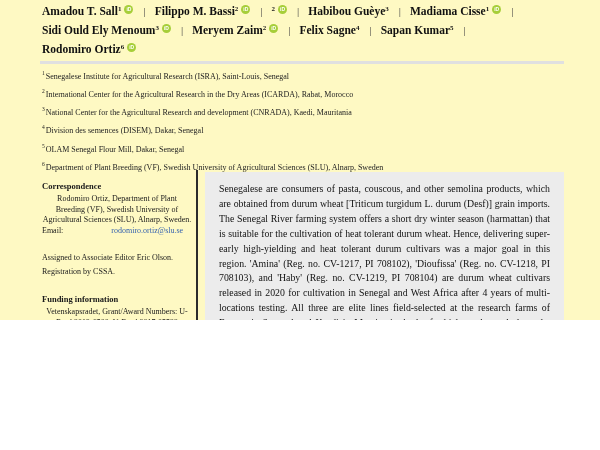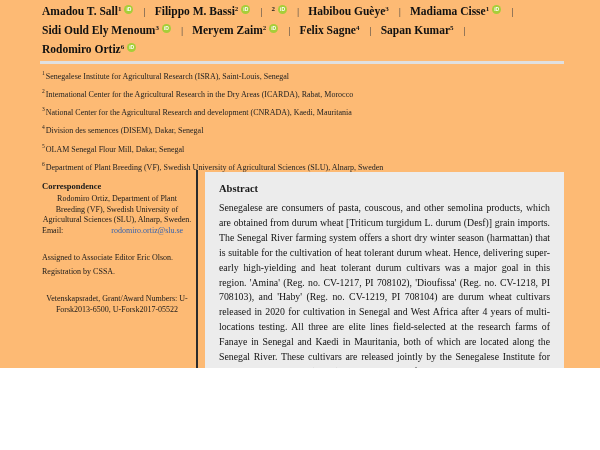--- a/index.html
+++ b/index.html
@@ -1,18 +1,18 @@
 <!DOCTYPE html>
 <html><head>
 <meta charset="utf-8">
 <style>
   * { margin:0; padding:0; box-sizing:border-box; }
   html,body { background:#fff; }
   .page {
-    position:relative; width:600px; height:368px; background:#fdba74;
+    position:relative; width:600px; height:320px; background:#fef9c3;
     font-family:"Liberation Serif", serif; color:#1a1a1a; overflow:hidden;
   }
 
   
   .authors-block {
     position:absolute; left:42px; top:4px; width:524px;
     display:flex; flex-wrap:wrap; align-items:flex-start; row-gap:4px;
   }
   .author-unit { display:inline-flex; align-items:flex-start; height:15px; white-space:nowrap; }
   .author-name { font-weight:bold; font-size:11.5px; line-height:15px; color:#111; }
@@ -126,24 +126,24 @@
       <div class="affil-line"><span class="affil-sup">6</span><span>Department of Plant Breeding (VF), Swedish University of Agricultural Sciences (SLU), Alnarp, Sweden</span></div>
     </div>
 
   <div class="left-col">
     <div class="col-heading">Correspondence</div>
     <div class="col-body">Rodomiro Ortiz, Department of Plant Breeding (VF), Swedish University of Agricultural Sciences (SLU), Alnarp, Sweden.</div>
     <div class="email-line"><span>Email: </span><a href="#" class="email-link">rodomiro.ortiz@slu.se</a></div>
     <div class="note-line note-first">Assigned to Associate Editor Eric Olson.</div>
     <div class="note-line">Registration by CSSA.</div>
     <div class="funding-sec">
+      <div class="col-heading">Funding information</div>
       <div class="col-body">Vetenskapsradet, Grant/Award Numbers: U-Forsk2013-6500, U-Forsk2017-05522</div>
     </div>
   </div>
 
   <div class="vertical-rule"></div>
 
   <div class="abstract-box">
-    <div class="abstract-heading">Abstract</div>
     <div class="abstract-body"><span>Senegalese are consumers of pasta, couscous, and other semolina products, which are obtained from durum wheat [</span><span class="it">Triticum turgidum</span><span> L. </span><span class="it">durum</span><span> (Desf)] grain imports. The Senegal River farming system offers a short dry winter season (harmattan) that is suitable for the cultivation of heat tolerant durum wheat. Hence, delivering super-early high-yielding and heat tolerant durum cultivars was a major goal in this region. 'Amina' (Reg. no. CV-1217, PI 708102), 'Dioufissa' (Reg. no. CV-1218, PI 708103), and 'Haby' (Reg. no. CV-1219, PI 708104) are durum wheat cultivars released in 2020 for cultivation in Senegal and West Africa after 4 years of multi-locations testing. All three are elite lines field-selected at the research farms of Fanaye in Senegal and Kaedi in Mauritania, both of which are located along the Senegal River. These cultivars are released jointly by the Senegalese Institute for Agricultural Research (ISRA), National Center for the Agricultural Research and development (CNRADA) in Mauritania, and the International Center for the Agricultural Research in the Dry Areas (ICARDA) in Morocco because of their adaptation to hot irrigated conditions, early maturity, higher grain yield and good grain quality.</span></div>
   </div>
 
 </div>
 
 </body></html>

